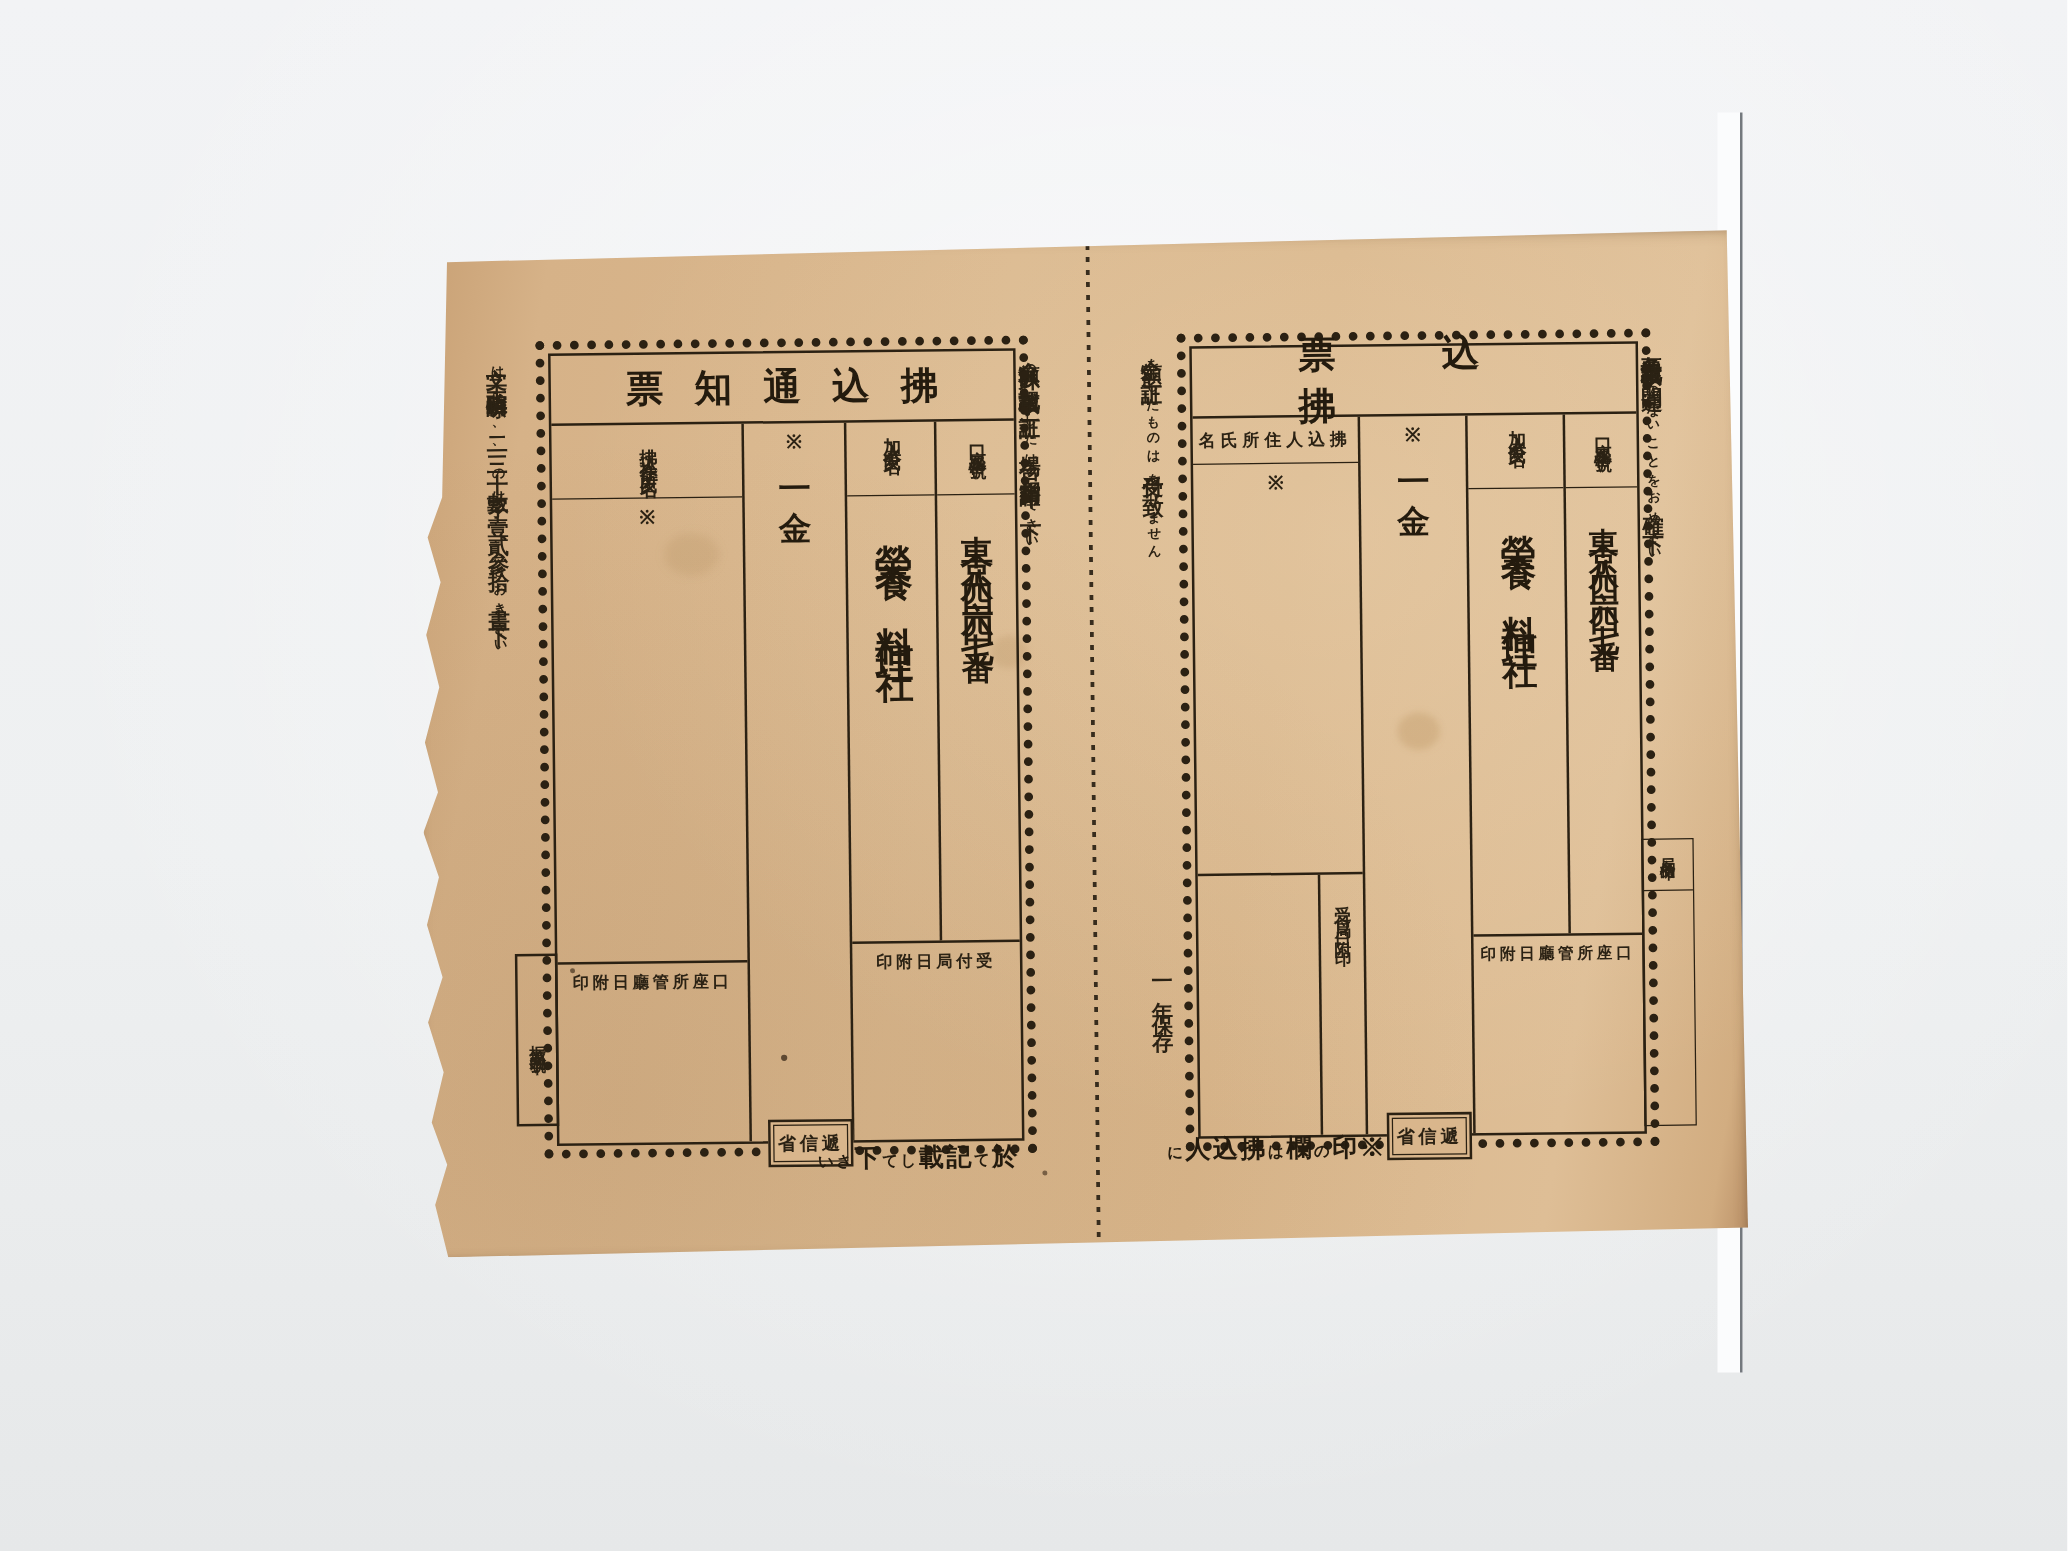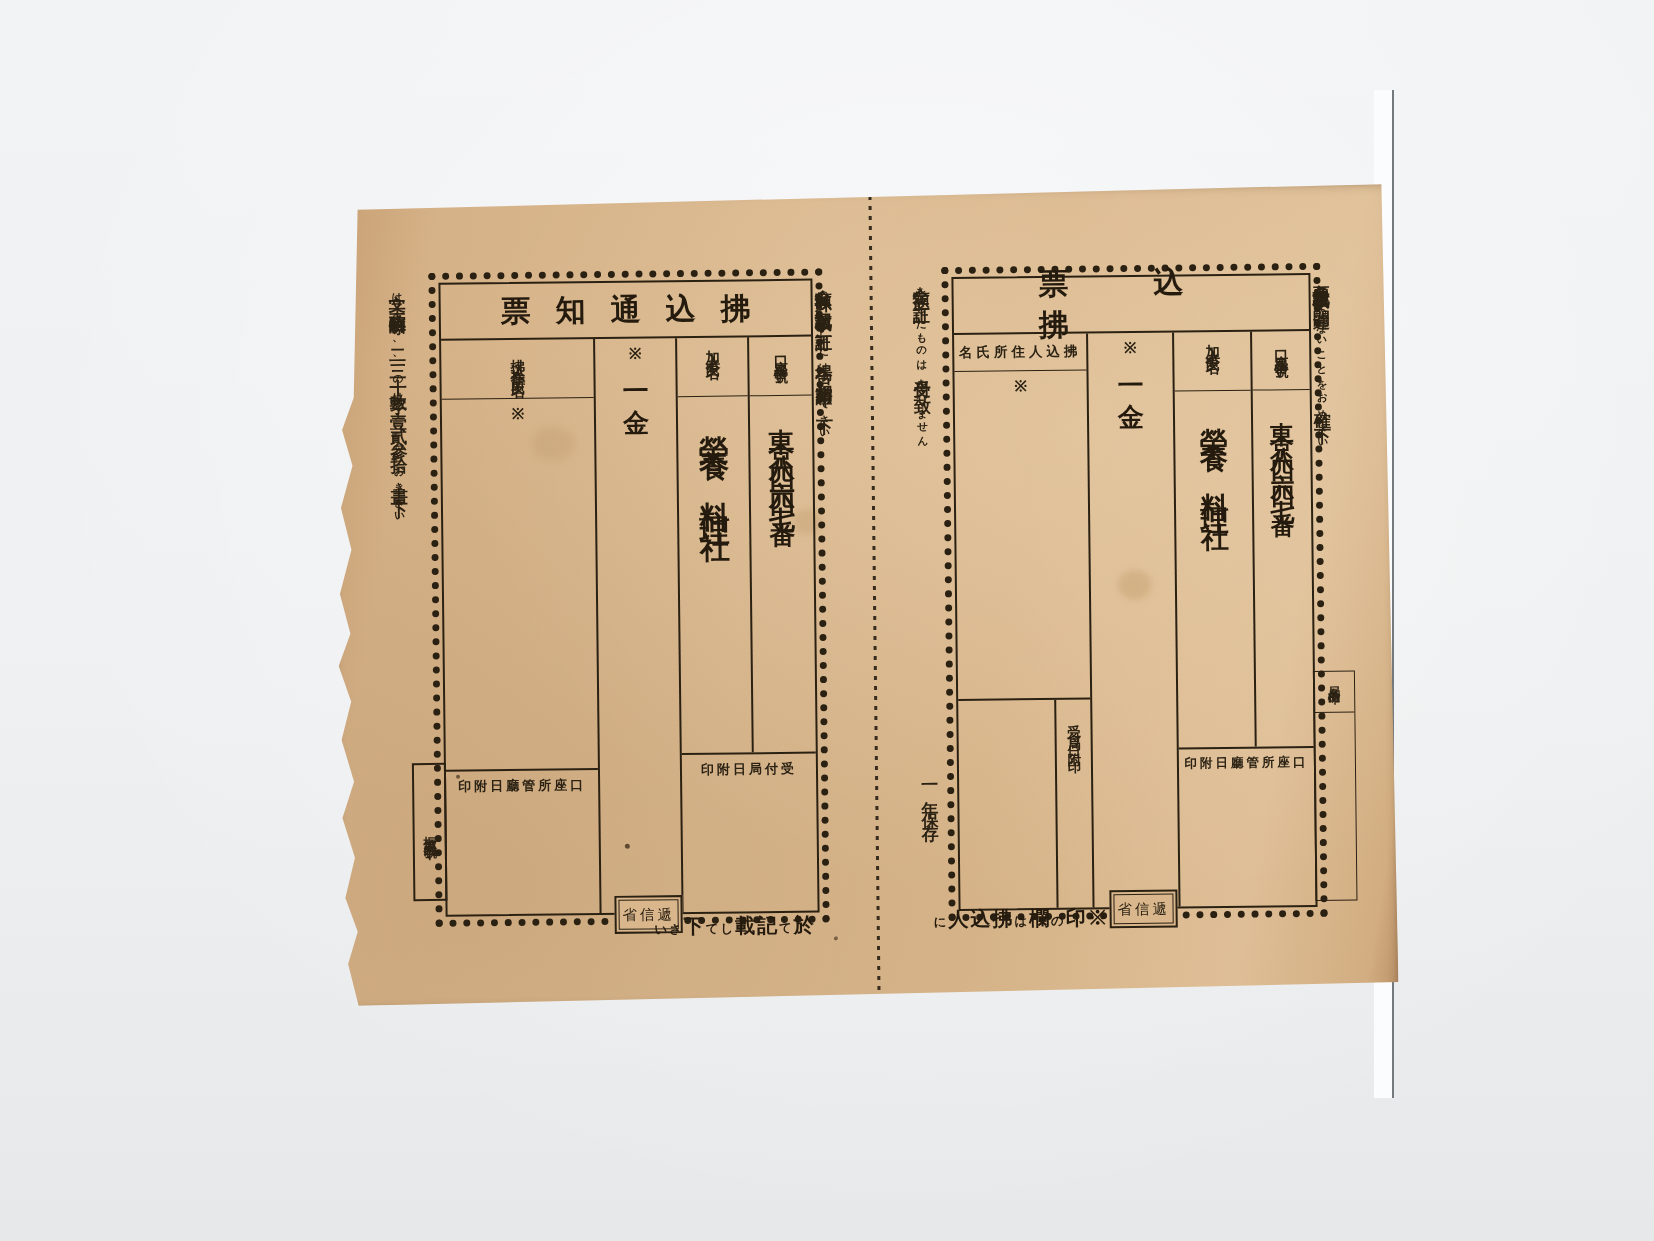--- a/index.html
+++ b/index.html
@@ -73,21 +73,21 @@
   .pbox{flex:1; border-right:2px solid #2b2113;}
   .pstamp{width:34px; display:flex; justify-content:center;}
   .pstamp .vtext{font-size:13.5px; font-weight:600; letter-spacing:7px; padding-top:14px;}
   .ministry{
     position:absolute; bottom:-16px; width:68px; height:38px;
     border:2.5px solid #2b2113; background:#d9b68c; padding:2px; box-sizing:border-box;
   }
   .ministry span{
     display:flex; width:100%; height:100%; border:1.5px solid #2b2113;
     align-items:center; justify-content:center;
-    font-size:14.5px; font-weight:400; letter-spacing:3px; box-sizing:border-box;
+    font-size:14.5px; font-weight:700; letter-spacing:3px; box-sizing:border-box;
   }
   .code-box{
     position:absolute; left:72px; top:570px; width:30px; height:134px;
     border:2px solid #2b2113; display:flex; align-items:center; justify-content:center;
   }
   .code-box .vtext{font-size:13.5px; font-weight:600; letter-spacing:3px;}
   .kenin-box{
     position:absolute; left:974px; top:488px; width:42px; height:230px;
     border:1.5px solid #2b2113; display:flex; flex-direction:column; box-sizing:border-box;
   }

